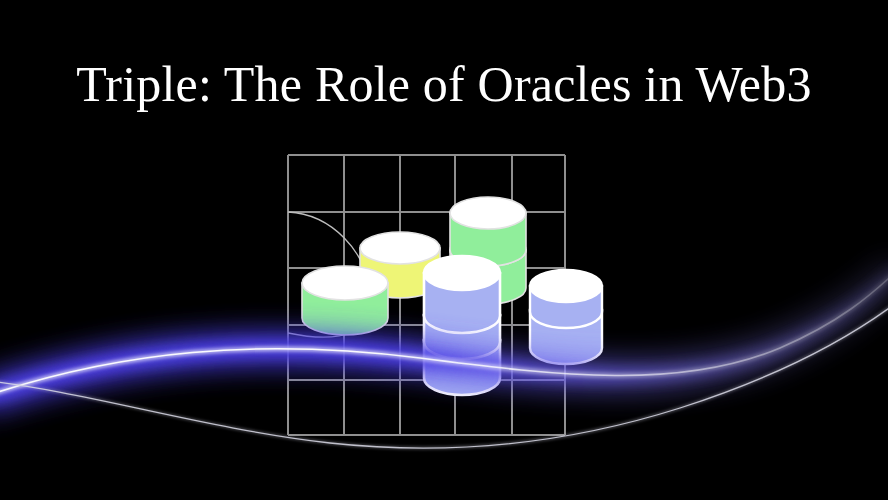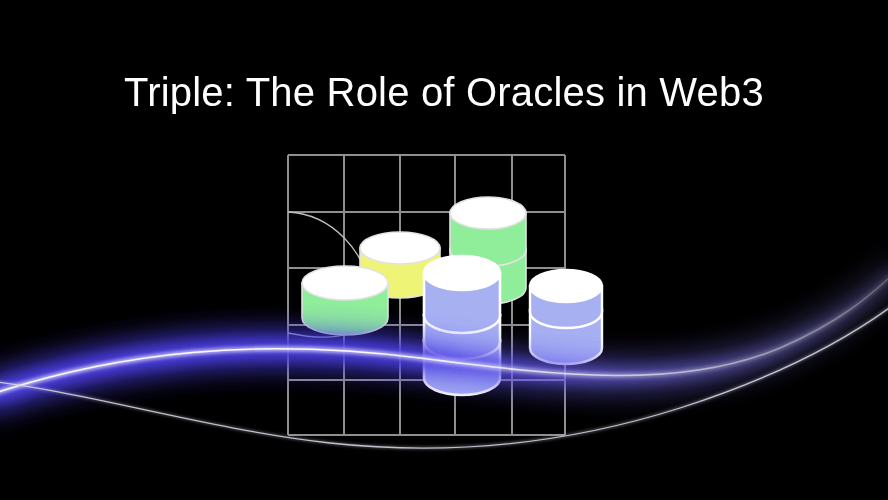--- a/index.html
+++ b/index.html
@@ -14,26 +14,26 @@
   #slide {
     position: relative;
     width: 888px;
     height: 500px;
     background: #000000;
     overflow: hidden;
   }
   #title {
     position: absolute;
     left: 0;
-    top: 68px;
+    top: 60px;
     width: 888px;
     text-align: center;
     color: #ffffff;
-    font-family: Liberation Sans, sans-serif;
-    font-size: 40px;
+    font-family: Liberation Serif, serif;
+    font-size: 50px;
     font-weight: 400;
     letter-spacing: 0.2px;
     line-height: 48px;
     white-space: nowrap;
   }
   #wave-layer {
     position: absolute;
     left: 0;
     top: 0;
     width: 888px;

